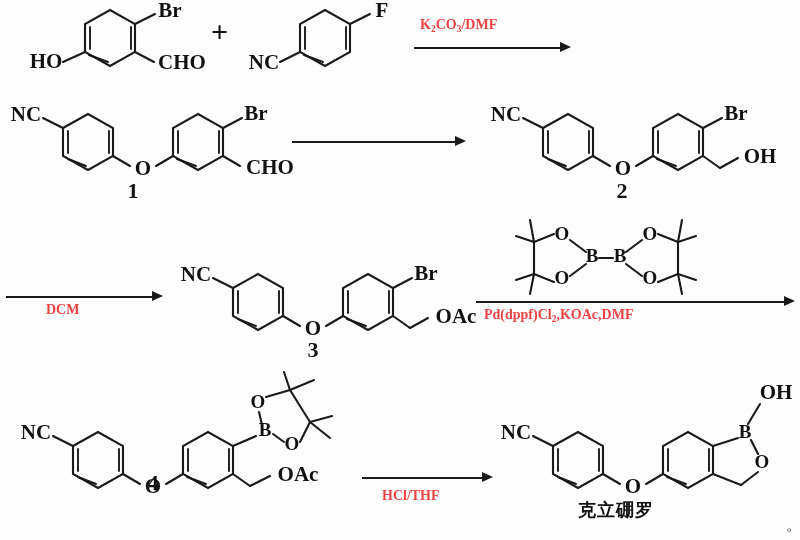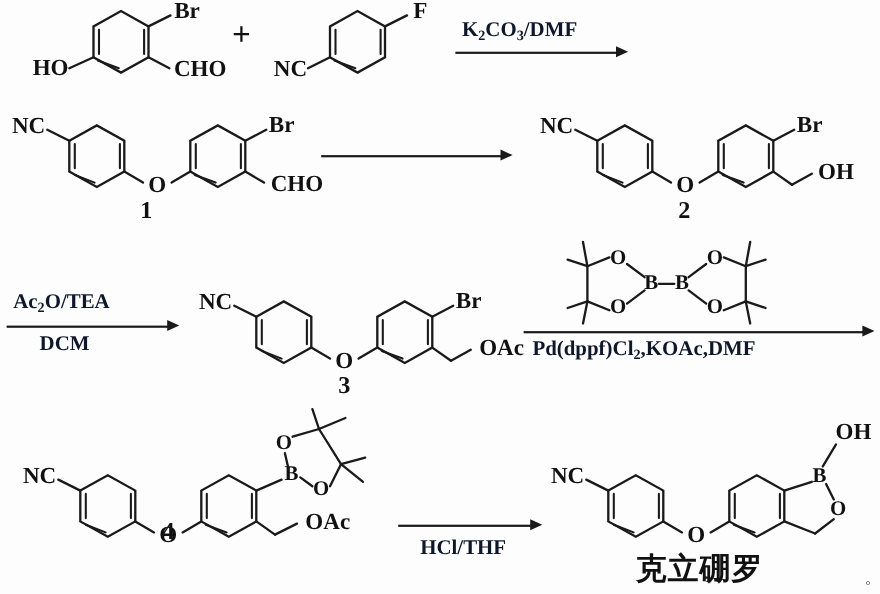--- a/index.html
+++ b/index.html
@@ -56,22 +56,22 @@
     font-family: "Liberation Serif", serif;
     font-weight: bold;
     font-size: 22px;
     color: #111111;
     text-align: center;
   }
   .cond-text {
     position: absolute;
     font-family: "Liberation Serif", serif;
     font-weight: bold;
-    font-size: 19px;
-    color: #0f172a;
+    font-size: 14px;
+    color: #ef4444;
     white-space: nowrap;
   }
   .cond-text sub {
     font-size: 0.68em;
     vertical-align: -0.28em;
   }
   .arrow-line {
     position: absolute;
     height: 0;
     border-top: 2.2px solid #1a1a1a;
@@ -88,21 +88,21 @@
     position: absolute;
     font-family: "Liberation Serif", serif;
     font-weight: bold;
     font-size: 30px;
     color: #111111;
   }
   .cn-name {
     position: absolute;
     font-family: "DejaVu Sans", sans-serif;
     font-weight: bold;
-    font-size: 28px;
+    font-size: 18px;
     color: #111111;
     white-space: nowrap;
     letter-spacing: 1px;
   }
   .end-period {
     position: absolute;
     font-family: "DejaVu Sans", sans-serif;
     font-size: 15px;
     color: #222222;
   }
@@ -193,24 +193,23 @@
     <line class="bond-thin" x1="169" y1="63" x2="188" y2="70"></line>
     <line class="bond" x1="215" y1="32" x2="234" y2="22"></line>
     <text class="atom" x="248" y="19">Br</text>
 
     <line class="bond" x1="215" y1="60" x2="232" y2="72"></line>
     <line class="bond" x1="232" y1="72" x2="250" y2="62"></line>
     <text class="atom" x="272" y="62">OH</text>
   </svg>
   <div class="cmpd-label" style="left:602px; top:178px; width:40px;">2</div>
 
-  <div class="cond-text" style="left:12px; top:264px;">Ac<sub>2</sub>O/TEA</div>
   <div class="arrow-line" style="left:6px; top:296px; width:148px;"></div>
   <div class="arrow-head" style="left:152px; top:291px;"></div>
-  <div class="cond-text" style="left:36px; top:302px;">DCM</div>
+  <div class="cond-text" style="left:46px; top:302px;">DCM</div>
 
   <svg class="struct" style="left:178px; top:256px;" width="290" height="90" viewBox="0 0 290 90">
     <polygon class="bond" points="55,32 80,18 105,32 105,60 80,74 55,60"></polygon>
     <line class="bond-thin" x1="60" y1="35" x2="60" y2="57"></line>
     <line class="bond-thin" x1="101" y1="35" x2="101" y2="57"></line>
     <line class="bond-thin" x1="60" y1="63" x2="78" y2="70"></line>
     <line class="bond" x1="55" y1="32" x2="35" y2="22"></line>
     <text class="atom" x="18" y="20">NC</text>
     <line class="bond" x1="105" y1="60" x2="122" y2="70"></line>
     <text class="atom" x="135" y="74">O</text>

